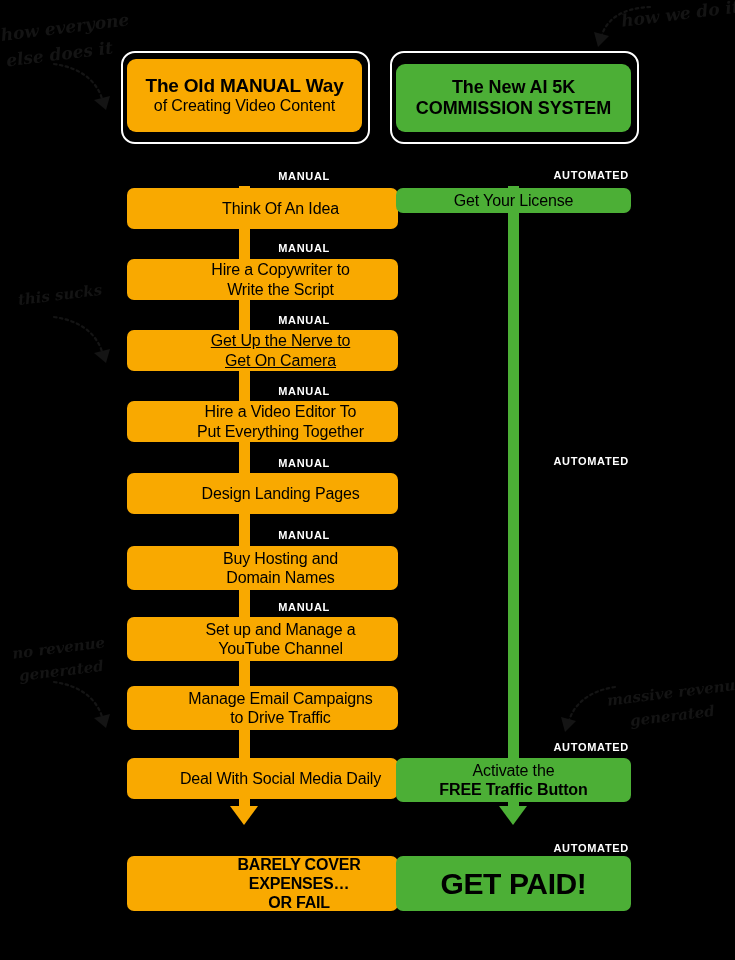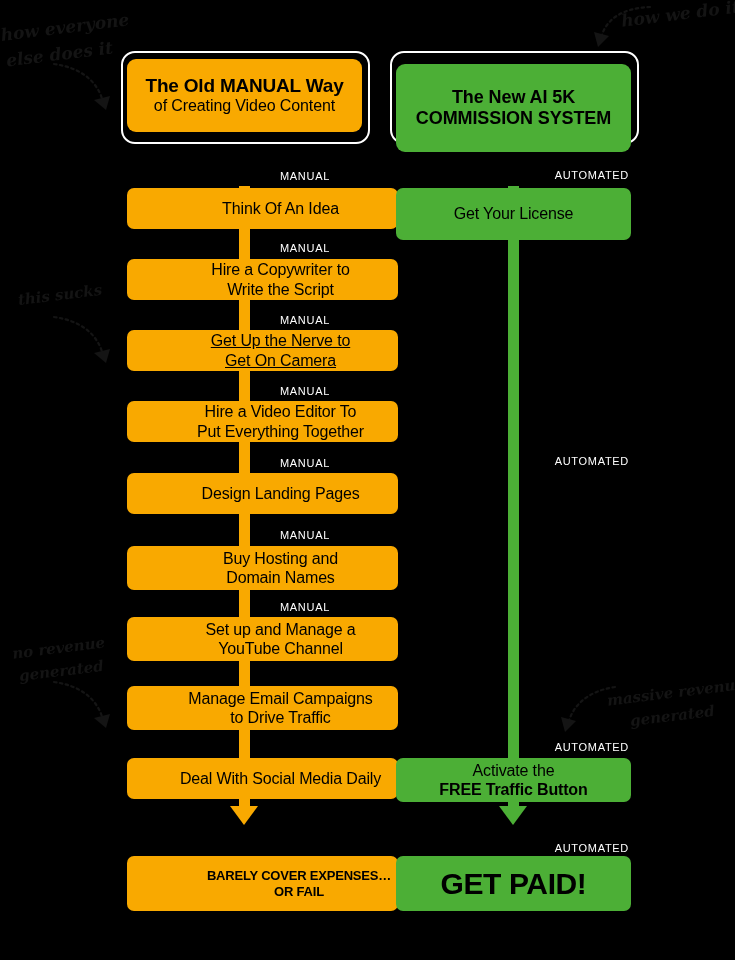--- a/index.html
+++ b/index.html
@@ -42,26 +42,26 @@
   
   .step{
     position:absolute;border-radius:7px;
     display:flex;flex-direction:column;align-items:center;justify-content:center;
     text-align:center;line-height:1.2;
   }
   .orange{background:#f9a900;padding-left:36px;}
   .green{background:#4caf36;}
   .step .ln{display:block;font-size:16px;font-weight:normal;letter-spacing:-0.15px;}
   .step .ln.b{font-weight:bold;}
-  .step.final .ln{font-size:13px;font-weight:bold;letter-spacing:-0.2px;margin-left:37px;}
+  .step.final .ln{font-size:16px;font-weight:bold;letter-spacing:-0.2px;margin-left:37px;}
   .step.paid .ln{font-size:30px;font-weight:bold;letter-spacing:-0.4px;}
 
   
   .tag{
-    position:absolute;color:#ffffff;font-size:11px;font-weight:normal;
+    position:absolute;color:#ffffff;font-size:11px;font-weight:bold;
     letter-spacing:0.7px;white-space:nowrap;text-align:right;
   }
 
   
   .scribble{
     position:absolute;color:#141414;
     font-family:"DejaVu Serif",serif;font-style:italic;font-weight:bold;
     font-size:17px;line-height:1.5;text-align:center;white-space:nowrap;
   }
   .scribble.sm{font-size:15px;}
@@ -84,21 +84,21 @@
     <div class="rail-arrow auto" style="top:806px;"></div>
   </div>
 
   <div class="hdr-outline" style="left:121px;top:51px;width:245px;height:89px;"></div>
   <div class="hdr-box hdr-orange" style="left:127px;top:59px;width:235px;height:73px;">
     <span class="hdr-l1">The Old MANUAL Way</span>
     <span class="hdr-l2">of Creating Video Content</span>
   </div>
 
   <div class="hdr-outline" style="left:390px;top:51px;width:245px;height:89px;"></div>
-  <div class="hdr-box hdr-green" style="left:396px;top:64px;width:235px;height:88px;">
+  <div class="hdr-box hdr-green" style="left:396px;top:64px;width:235px;height:68px;">
     <span class="hdr-l1b">The New AI 5K</span>
     <span class="hdr-l1b">COMMISSION SYSTEM</span>
   </div>
 
   <div class="tag" style="left:232px;top:170px;width:98px;">MANUAL</div>
   <div class="step orange" style="left:127px;top:188px;width:235px;height:41px;">
     <span class="ln">Think Of An Idea</span>
   </div>
 
   <div class="tag" style="left:232px;top:242px;width:98px;">MANUAL</div>
@@ -144,21 +144,21 @@
   <div class="step orange" style="left:127px;top:758px;width:235px;height:41px;">
     <span class="ln">Deal With Social Media Daily</span>
   </div>
 
   <div class="step orange final" style="left:127px;top:856px;width:235px;height:55px;">
     <span class="ln">BARELY COVER EXPENSES…</span>
     <span class="ln">OR FAIL</span>
   </div>
 
   <div class="tag" style="left:501px;top:169px;width:128px;">AUTOMATED</div>
-  <div class="step green" style="left:396px;top:188px;width:235px;height:52px;">
+  <div class="step green" style="left:396px;top:188px;width:235px;height:25px;">
     <span class="ln">Get Your License</span>
   </div>
 
   <div class="tag" style="left:501px;top:455px;width:128px;">AUTOMATED</div>
 
   <div class="tag" style="left:501px;top:741px;width:128px;">AUTOMATED</div>
   <div class="step green" style="left:396px;top:758px;width:235px;height:44px;">
     <span class="ln">Activate the</span>
     <span class="ln b">FREE Traffic Button</span>
   </div>

